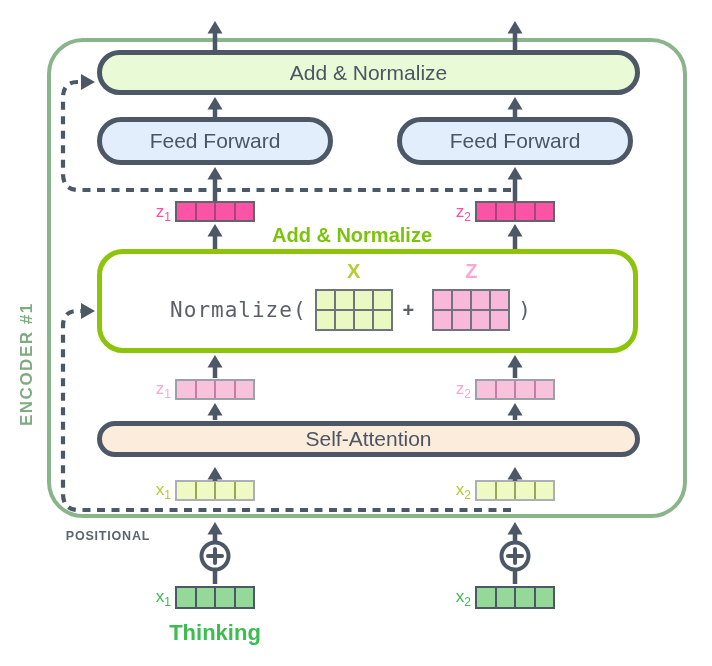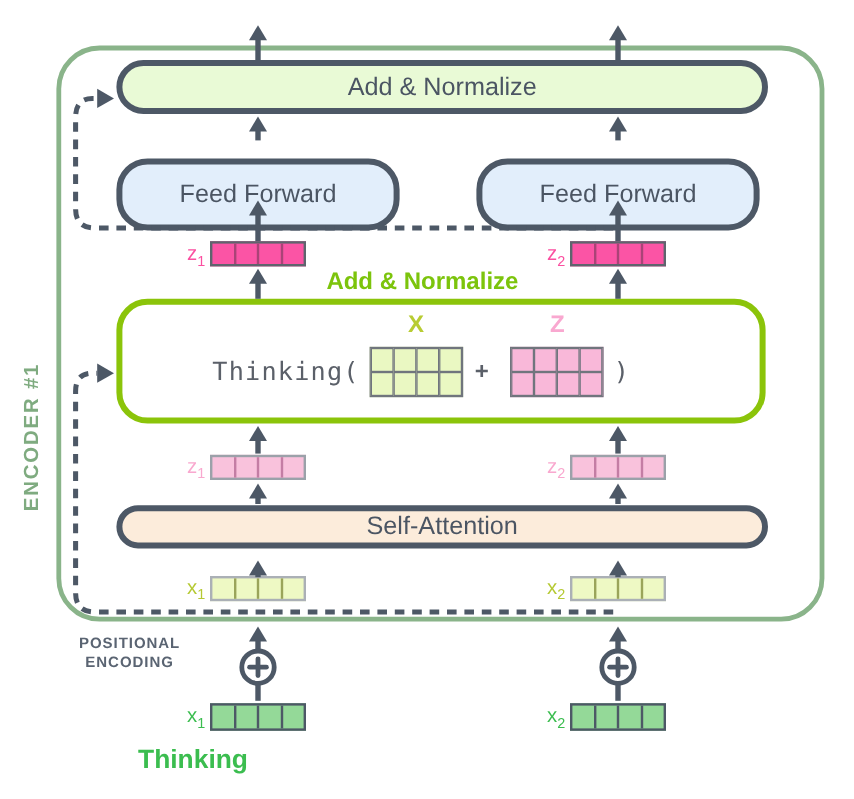--- a/index.html
+++ b/index.html
@@ -21,21 +21,21 @@
     color:#7fab80;font-weight:700;font-size:17px;letter-spacing:1.5px;white-space:nowrap;
   }
 
   
   .pill{
     border:5px solid #4d5866;border-radius:26px;
     display:flex;align-items:center;justify-content:center;
     color:#4b5563;font-size:21px;
   }
   .addnorm-top{left:97px;top:50px;width:543px;height:45px;background:#e9fad6;}
-  .ff{width:236px;height:60px;top:132px;background:#e2eefb;}
+  .ff{width:236px;height:48px;top:117px;background:#e2eefb;}
   .ff-left{left:97px;}
   .ff-right{left:397px;}
   .selfattn{left:97px;top:421px;width:543px;height:36px;background:#fcecdb;}
 
   .mid-label{
     left:252px;top:224px;width:200px;text-align:center;
     color:#7cc40c;font-size:20px;font-weight:700;
   }
   .lnbox{
     left:97px;top:249px;width:541px;height:104px;background:#ffffff;
@@ -76,21 +76,21 @@
   .lab-magenta{color:#fb4fa0;}
   .lab-pink{color:#f9a8cf;}
   .lab-olive{color:#b5c933;}
   .lab-green{color:#3bbd4f;}
 
   .pos-enc{
     left:26px;top:528px;width:164px;text-align:center;
     color:#5a6472;font-size:12.5px;font-weight:700;letter-spacing:0.8px;line-height:16px;
   }
   .word{
-    top:620px;width:200px;text-align:left;
+    top:620px;width:200px;text-align:center;
     color:#3bbd4f;font-size:22px;font-weight:700;
   }
   .word-left{left:115px;}
   .word-right{left:415px;}
 
   svg.wiring{position:absolute;left:0;top:0;pointer-events:none;}
   .shaft{stroke:#4d5866;stroke-width:4.5;}
   .head{fill:#4d5866;}
   .dashed{stroke:#4d5866;stroke-width:4.2;fill:none;stroke-dasharray:8 6.5;}
   .pluscirc{fill:#ffffff;stroke:#4d5866;stroke-width:4;}
@@ -110,21 +110,21 @@
 
   <div class="abs pill ff ff-left">
     <span>Feed Forward</span>
   </div>
   <div class="abs pill ff ff-right">
     <span>Feed Forward</span>
   </div>
 
   <div class="abs mid-label">Add &amp; Normalize</div>
   <div class="abs lnbox">
-    <span class="lncall">Thinking(</span>
+    <span class="lncall">Normalize(</span>
     <div class="gwrap">
       <div class="mlabel mlabel-x">X</div>
       <div class="mat mat-x">
         <div></div>
           <div></div>
           <div></div>
           <div></div>
         <div></div>
           <div></div>
           <div></div>
@@ -204,21 +204,20 @@
   </div>
   <div class="abs vec vec-lime" style="left:475px;top:480px;">
     <div></div>
       <div></div>
       <div></div>
       <div></div>
   </div>
 
   <div class="abs pos-enc">
     <div>POSITIONAL</div>
-    <div>ENCODING</div>
   </div>
 
   <div class="abs vec-label lab-green" style="left:133px;top:586px;">
     <span>x</span><sub>1</sub>
   </div>
   <div class="abs vec vec-green" style="left:175px;top:586px;">
     <div></div>
       <div></div>
       <div></div>
       <div></div>

